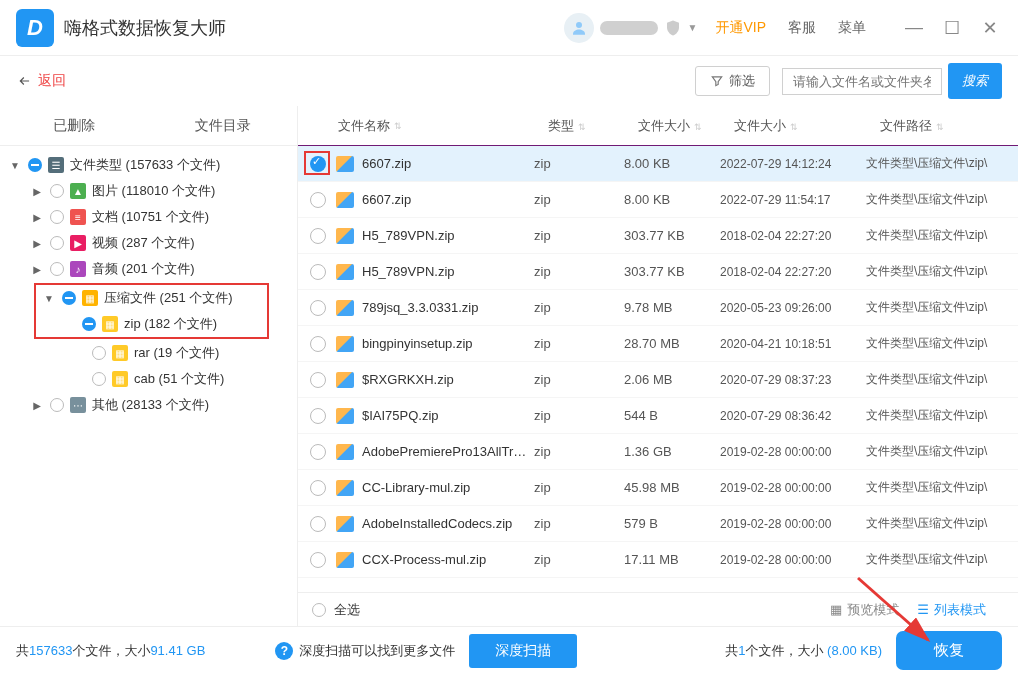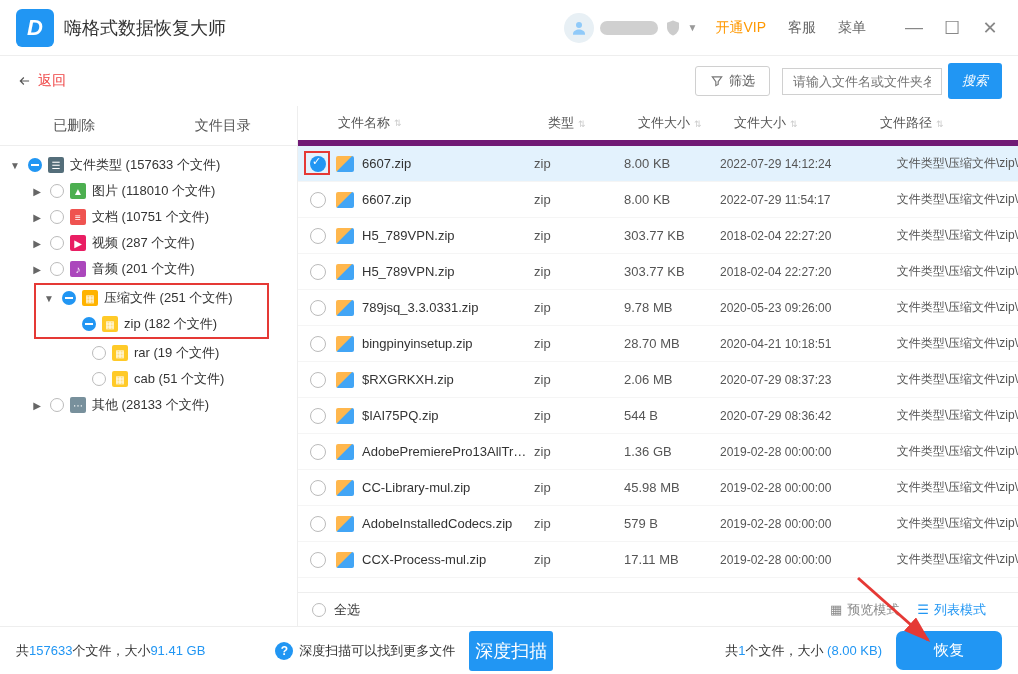--- a/index.html
+++ b/index.html
@@ -44,57 +44,57 @@
 .cb.minus::after { content: ""; position: absolute; left: 3px; right: 3px; top: 6px; height: 2px; background: #fff; }
 .cb.empty { border: 1px solid #bbb; background: #fff; }
 .tree-row .ticon { width: 16px; height: 16px; margin-right: 6px; flex-shrink: 0; display: flex; align-items: center; justify-content: center; border-radius: 2px; font-size: 10px; color: #fff; }
 .tree-row .label { white-space: nowrap; }
 .indent-1 { padding-left: 30px; }
 .indent-3 { padding-left: 86px; }
 .red-box { border: 2px solid #e53935; }
 
 
 .main { flex: 1; display: flex; flex-direction: column; }
-.table-header { display: flex; height: 40px; border-bottom: 6px solid #701a75; align-items: center; color: #555; font-size: 13px; }
+.table-header { display: flex; height: 40px; border-bottom: 1px solid #701a75; align-items: center; color: #555; font-size: 13px; }
 .col-chk { width: 40px; padding-left: 14px; }
 .col-name { width: 210px; display: flex; align-items: center; }
 .col-type { width: 90px; }
 .col-size { width: 96px; }
 .col-date { width: 146px; }
 .col-path { flex: 1; }
 .sort-icon { color: #ccc; font-size: 9px; margin-left: 4px; }
 .table-body { flex: 1; overflow-y: auto; }
 .file-row { display: flex; height: 36px; align-items: center; font-size: 13px; border-bottom: 1px solid #f5f5f5; }
 .file-row.selected { background: #e3f2fd; }
 .file-row .fcb { width: 16px; height: 16px; border-radius: 50%; margin-left: 12px; flex-shrink: 0; }
 .fcb.checked { background: #2196f3; position: relative; }
 .fcb.checked::after { content: "✓"; color: #fff; font-size: 11px; position: absolute; left: 2px; top: -1px; }
 .fcb.unchecked { border: 1px solid #bbb; }
 .file-row .ficon { width: 18px; height: 16px; margin: 0 8px 0 10px; background: linear-gradient(135deg,#ffb74d 0%,#ffb74d 45%,#42a5f5 50%,#42a5f5 100%); border-radius: 2px; flex-shrink: 0; }
 .file-row .fname { width: 172px; overflow: hidden; text-overflow: ellipsis; white-space: nowrap; }
 .file-row .ftype { width: 90px; color: #555; }
 .file-row .fsize { width: 96px; color: #555; }
 .file-row .fdate { width: 146px; color: #555; font-size: 12px; }
-.file-row .fpath { flex: 1; color: #555; font-size: 12px; overflow: hidden; white-space: nowrap; text-align: right; }
+.file-row .fpath { flex: 1; color: #555; font-size: 12px; overflow: hidden; white-space: nowrap; }
 .row0-box { position: absolute; border: 2px solid #e53935; width: 26px; height: 24px; pointer-events: none; }
 
 
 .table-footer { height: 34px; border-top: 1px solid #eee; display: flex; align-items: center; padding: 0 14px; font-size: 13px; }
 .footer-cb { width: 14px; height: 14px; border: 1px solid #bbb; border-radius: 50%; margin-right: 8px; }
 .footer-spacer { flex: 1; }
 .mode-btn { display: flex; align-items: center; color: #888; margin-right: 18px; }
 .mode-btn.active { color: #2196f3; }
 .mode-icon { margin-right: 5px; }
 
 
 .bottom-bar { height: 48px; border-top: 1px solid #eee; display: flex; align-items: center; padding: 0 16px; font-size: 13px; }
 .blue-text { color: #2196f3; }
 .info-icon { width: 18px; height: 18px; border-radius: 50%; background: #2196f3; color: #fff; display: inline-flex; align-items: center; justify-content: center; font-size: 12px; margin-right: 6px; font-weight: bold; }
 .deep-tip { display: flex; align-items: center; margin-left: 70px; }
-.deep-btn { background: #2196f3; color: #fff; padding: 8px 6px; border-radius: 3px; margin-left: 14px; font-size: 18px; }
+.deep-btn { background: #2196f3; color: #fff; padding: 8px 26px; border-radius: 3px; margin-left: 14px; font-size: 14px; }
 .bottom-spacer { flex: 1; }
 .recover-btn { background: #2196f3; color: #fff; padding: 10px 38px; border-radius: 7px; font-size: 15px; margin-left: 14px; }
 
 
 .red-arrow { position: absolute; pointer-events: none; }
 </style>
 </head>
 <body>
 
 <div class="titlebar">

